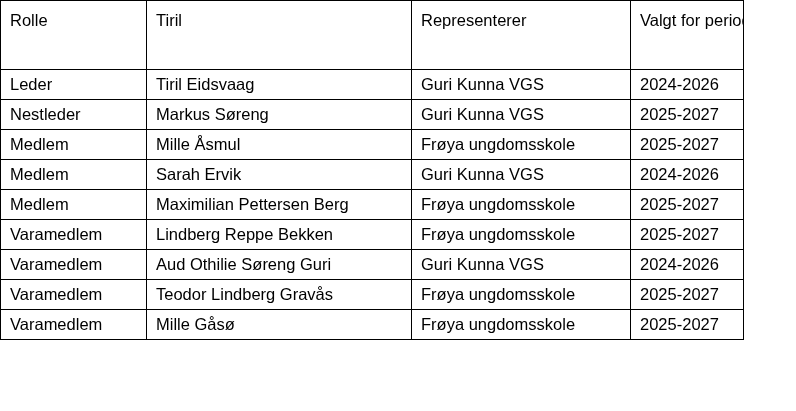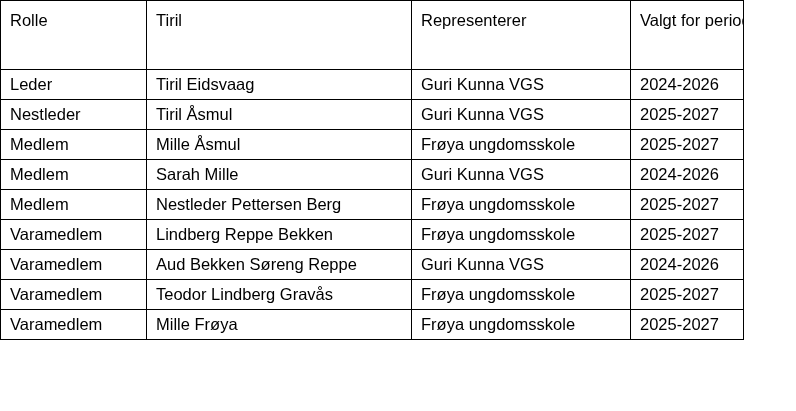--- a/index.html
+++ b/index.html
@@ -87,61 +87,61 @@
     </thead>
     <tbody>
       <tr>
         <td>Leder</td>
         <td>Tiril Eidsvaag</td>
         <td>Guri Kunna VGS</td>
         <td>2024-2026</td>
       </tr>
       <tr>
         <td>Nestleder</td>
-        <td>Tiril Åsmul</td>
+        <td>Markus Søreng</td>
         <td>Guri Kunna VGS</td>
         <td>2025-2027</td>
       </tr>
       <tr>
         <td>Medlem</td>
         <td>Mille Åsmul</td>
         <td>Frøya ungdomsskole</td>
         <td>2025-2027</td>
       </tr>
       <tr>
         <td>Medlem</td>
-        <td>Sarah Mille</td>
+        <td>Sarah Ervik</td>
         <td>Guri Kunna VGS</td>
         <td>2024-2026</td>
       </tr>
       <tr>
         <td>Medlem</td>
-        <td>Nestleder Pettersen Berg</td>
+        <td>Maximilian Pettersen Berg</td>
         <td>Frøya ungdomsskole</td>
         <td>2025-2027</td>
       </tr>
       <tr>
         <td>Varamedlem</td>
         <td>Lindberg Reppe Bekken</td>
         <td>Frøya ungdomsskole</td>
         <td>2025-2027</td>
       </tr>
       <tr>
         <td>Varamedlem</td>
-        <td>Aud Bekken Søreng Reppe</td>
+        <td>Aud Othilie Søreng Guri</td>
         <td>Guri Kunna VGS</td>
         <td>2024-2026</td>
       </tr>
       <tr>
         <td>Varamedlem</td>
         <td>Teodor Lindberg Gravås</td>
         <td>Frøya ungdomsskole</td>
         <td>2025-2027</td>
       </tr>
       <tr>
         <td>Varamedlem</td>
-        <td>Mille Frøya</td>
+        <td>Mille Gåsø</td>
         <td>Frøya ungdomsskole</td>
         <td>2025-2027</td>
       </tr>
     </tbody>
   </table>
 </div>
 
 </body></html>

